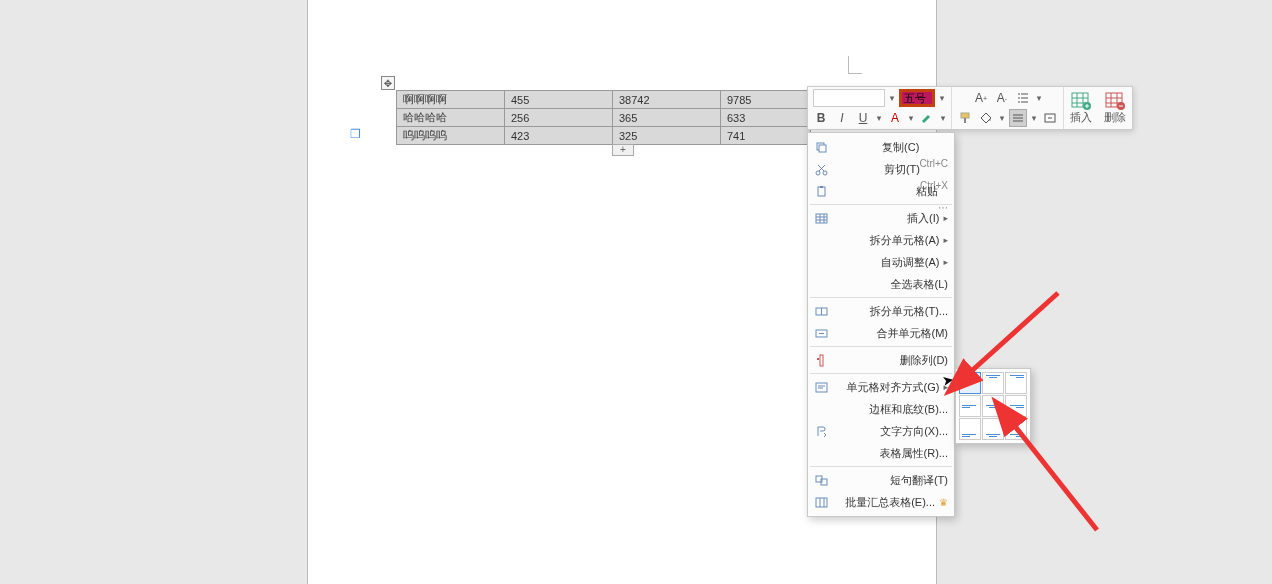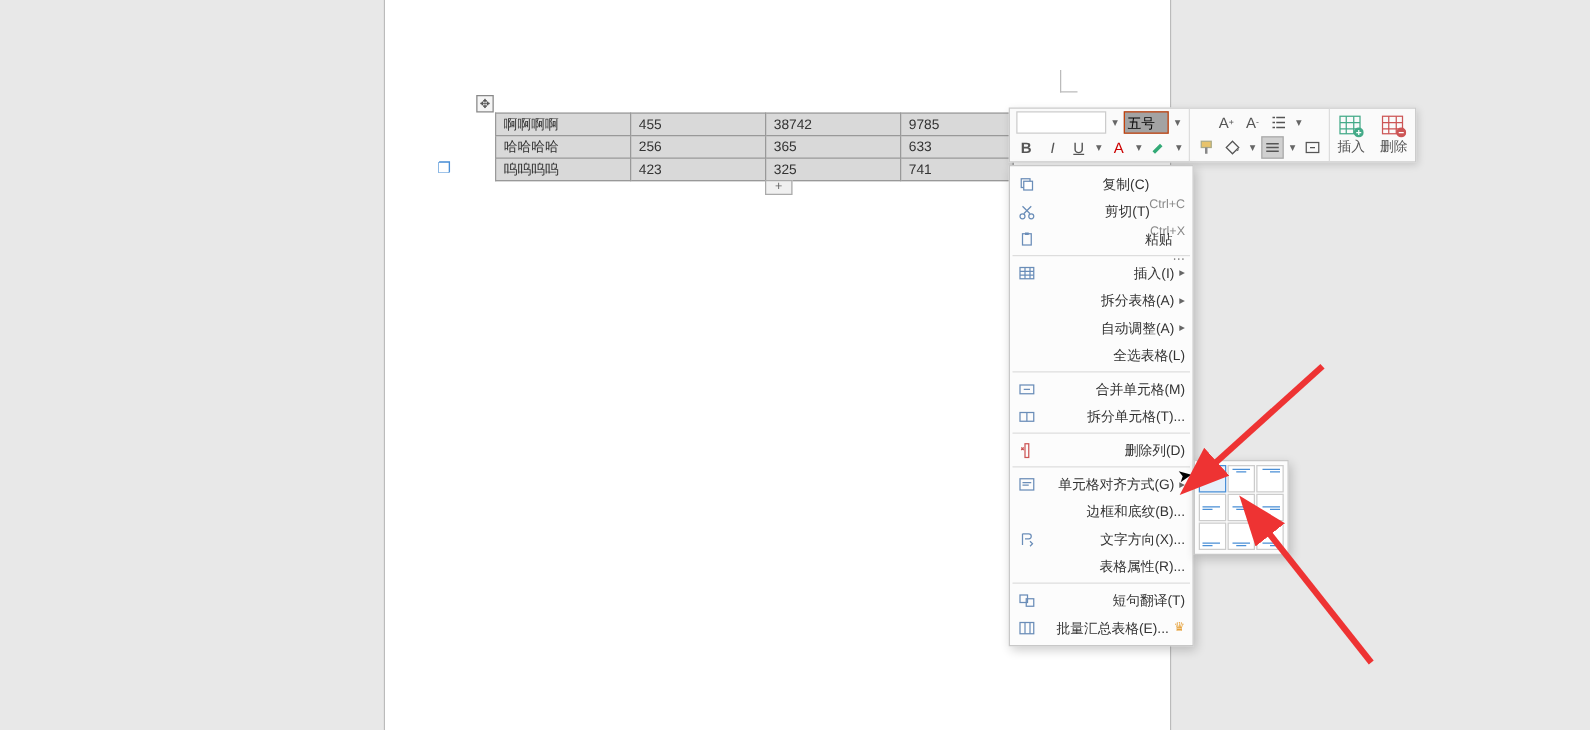--- a/index.html
+++ b/index.html
@@ -113,24 +113,24 @@
       width: 72px;
       height: 18px;
       border: 1px solid #ccc;
       font-size: 11px;
       padding: 0 2px;
       background: #fff;
     }
     .mt-size-input {
       width: 36px;
       height: 18px;
-      border: 1px solid #c2410c;
+      border: 3px solid #c2410c;
       font-size: 11px;
       padding: 0 2px;
-      background: #a3a3a3;
+      background: #be185d;
     }
     .mt-dd { width: 8px; text-align: center; color: #666; font-size: 9px; }
     .mt-btn {
       width: 18px;
       height: 18px;
       display: flex;
       align-items: center;
       justify-content: center;
       font-size: 12px;
       color: #555;
@@ -405,50 +405,50 @@
         <svg viewBox="0 0 13 13">
           <rect x="1" y="2" width="11" height="9" fill="none" stroke="currentColor"></rect>
           <path d="M1 5h11M1 8h11M5 2v9M9 2v9" stroke="currentColor"></path>
         </svg>
       </span>
     <span class="cm-label">插入(I)</span>
     <span class="cm-arrow">▸</span>
   </div>
   <div class="cm-item">
     <span class="cm-icon"></span>
-    <span class="cm-label">拆分表格(A)</span>
+    <span class="cm-label">拆分单元格(A)</span>
     <span class="cm-arrow">▸</span>
   </div>
   <div class="cm-item">
     <span class="cm-icon"></span>
     <span class="cm-label">自动调整(A)</span>
     <span class="cm-arrow">▸</span>
   </div>
   <div class="cm-item">
     <span class="cm-icon"></span>
     <span class="cm-label">全选表格(L)</span>
   </div>
   <div class="cm-sep"></div>
   <div class="cm-item">
     <span class="cm-icon">
         <svg viewBox="0 0 13 13">
           <rect x="1" y="3" width="11" height="7" fill="none" stroke="currentColor"></rect>
+          <path d="M6.5 3v7" stroke="currentColor"></path>
+        </svg>
+      </span>
+    <span class="cm-label">拆分单元格(T)...</span>
+  </div>
+  <div class="cm-item">
+    <span class="cm-icon">
+        <svg viewBox="0 0 13 13">
+          <rect x="1" y="3" width="11" height="7" fill="none" stroke="currentColor"></rect>
           <path d="M4 6.5h5" stroke="currentColor"></path>
         </svg>
       </span>
     <span class="cm-label">合并单元格(M)</span>
-  </div>
-  <div class="cm-item">
-    <span class="cm-icon">
-        <svg viewBox="0 0 13 13">
-          <rect x="1" y="3" width="11" height="7" fill="none" stroke="currentColor"></rect>
-          <path d="M6.5 3v7" stroke="currentColor"></path>
-        </svg>
-      </span>
-    <span class="cm-label">拆分单元格(T)...</span>
   </div>
   <div class="cm-sep"></div>
   <div class="cm-item">
     <span class="cm-icon" style="color:#c55;">
         <svg viewBox="0 0 13 13">
           <rect x="5" y="1" width="3" height="11" fill="none" stroke="currentColor"></rect>
           <path d="M2 4 L4 6 M4 4 L2 6" stroke="currentColor"></path>
         </svg>
       </span>
     <span class="cm-label">删除列(D)</span>

